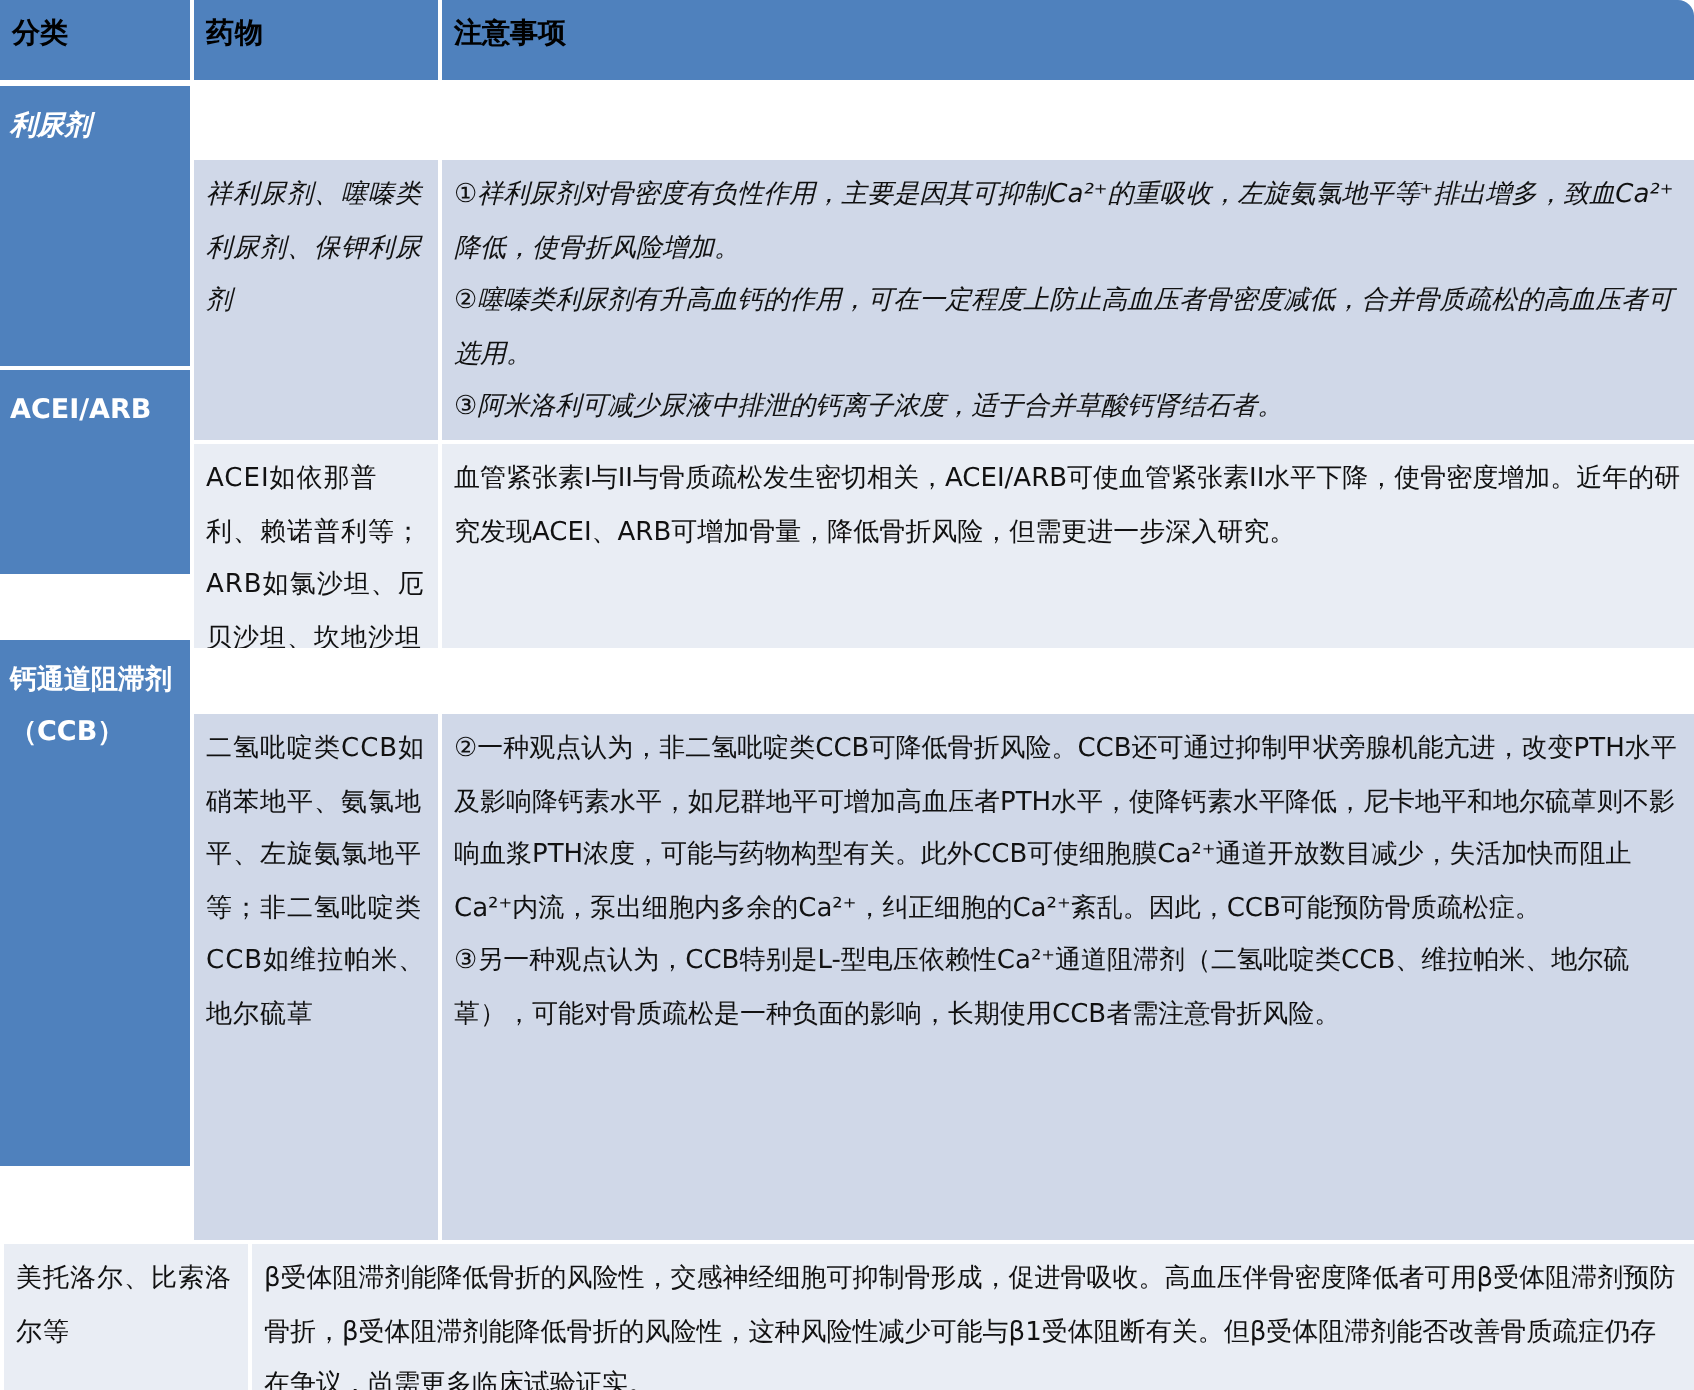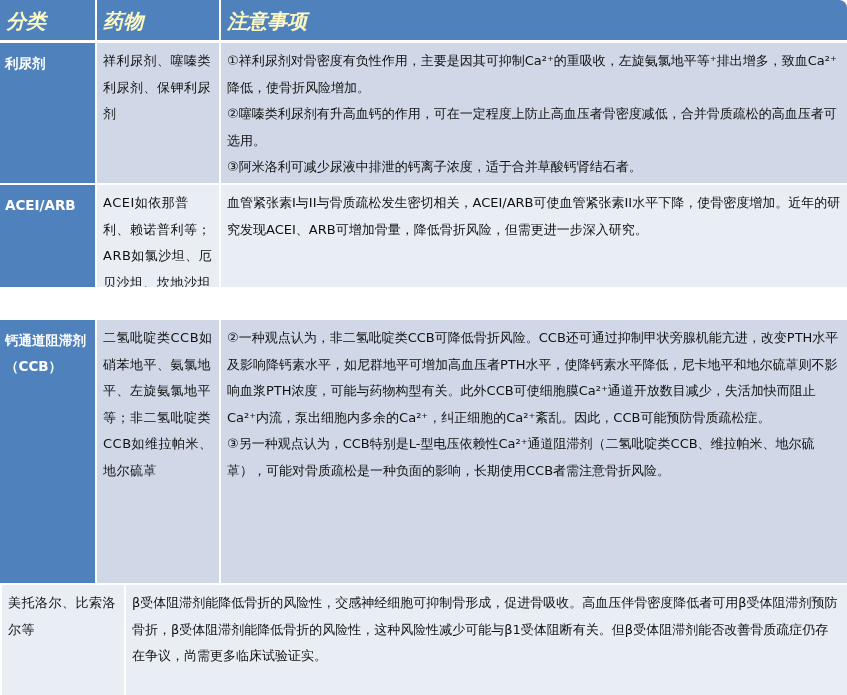--- a/index.html
+++ b/index.html
@@ -5,30 +5,30 @@
   html, body { margin: 0; padding: 0; background: #ffffff; }
   body { width: 847px; height: 695px; overflow: hidden; font-family: "DejaVu Sans", "Liberation Sans", sans-serif; }
   .table { position: relative; width: 847px; height: 695px; background: #ffffff; }
   .row { position: absolute; left: 0; width: 847px; display: flex; }
   .cell { box-sizing: border-box; height: 100%; overflow: hidden; }
   .c1 { width: 95px; }
   .c2 { width: 122px; margin-left: 2px; }
   .c3 { flex: 1; margin-left: 2px; }
 
   .header { top: 0; height: 40px; }
-  .header .cell { background: #4f81bd; color: #fef9c3; font-weight: bold; font-size: 20px; padding: 8px 6px; font-style: italic; }
+  .header .cell { background: #4f81bd; color: #000000; font-weight: bold; font-size: 14px; padding: 8px 6px; }
   .header .c3 { border-top-right-radius: 8px; }
 
   .body-row .c1 { background: #4f81bd; color: #ffffff; font-weight: bold; font-size: 13.5px; padding: 7px 5px; line-height: 26px; }
-  .body-row .c2, .body-row .c3 { color: #111; font-size: 13px; line-height: 26.5px; padding: 5px 6px; }
+  .body-row .c2, .body-row .c3 { color: #111; font-size: 13px; line-height: 26.5px; padding: 5px 6px; margin-top: 37px; }
   .dark .c2, .dark .c3 { background: #d0d8e8; }
   .light .c2, .light .c3 { background: #e9edf4; }
   .c2 { letter-spacing: 0.5px; }
   .para { display: block; }
-  .r1 { top: 43px; height: 140px; }
+  .r1 { top: 43px; height: 140px; font-style: italic; }
   .r2 { top: 185px; height: 102px; }
   .r3 { top: 320px; height: 263px; }
   .r4 { top: 585px; height: 110px; }
   .r4 .c1 { border-bottom-left-radius: 8px; }
 </style>
 </head>
 <body>
 
 <div class="table">
 

